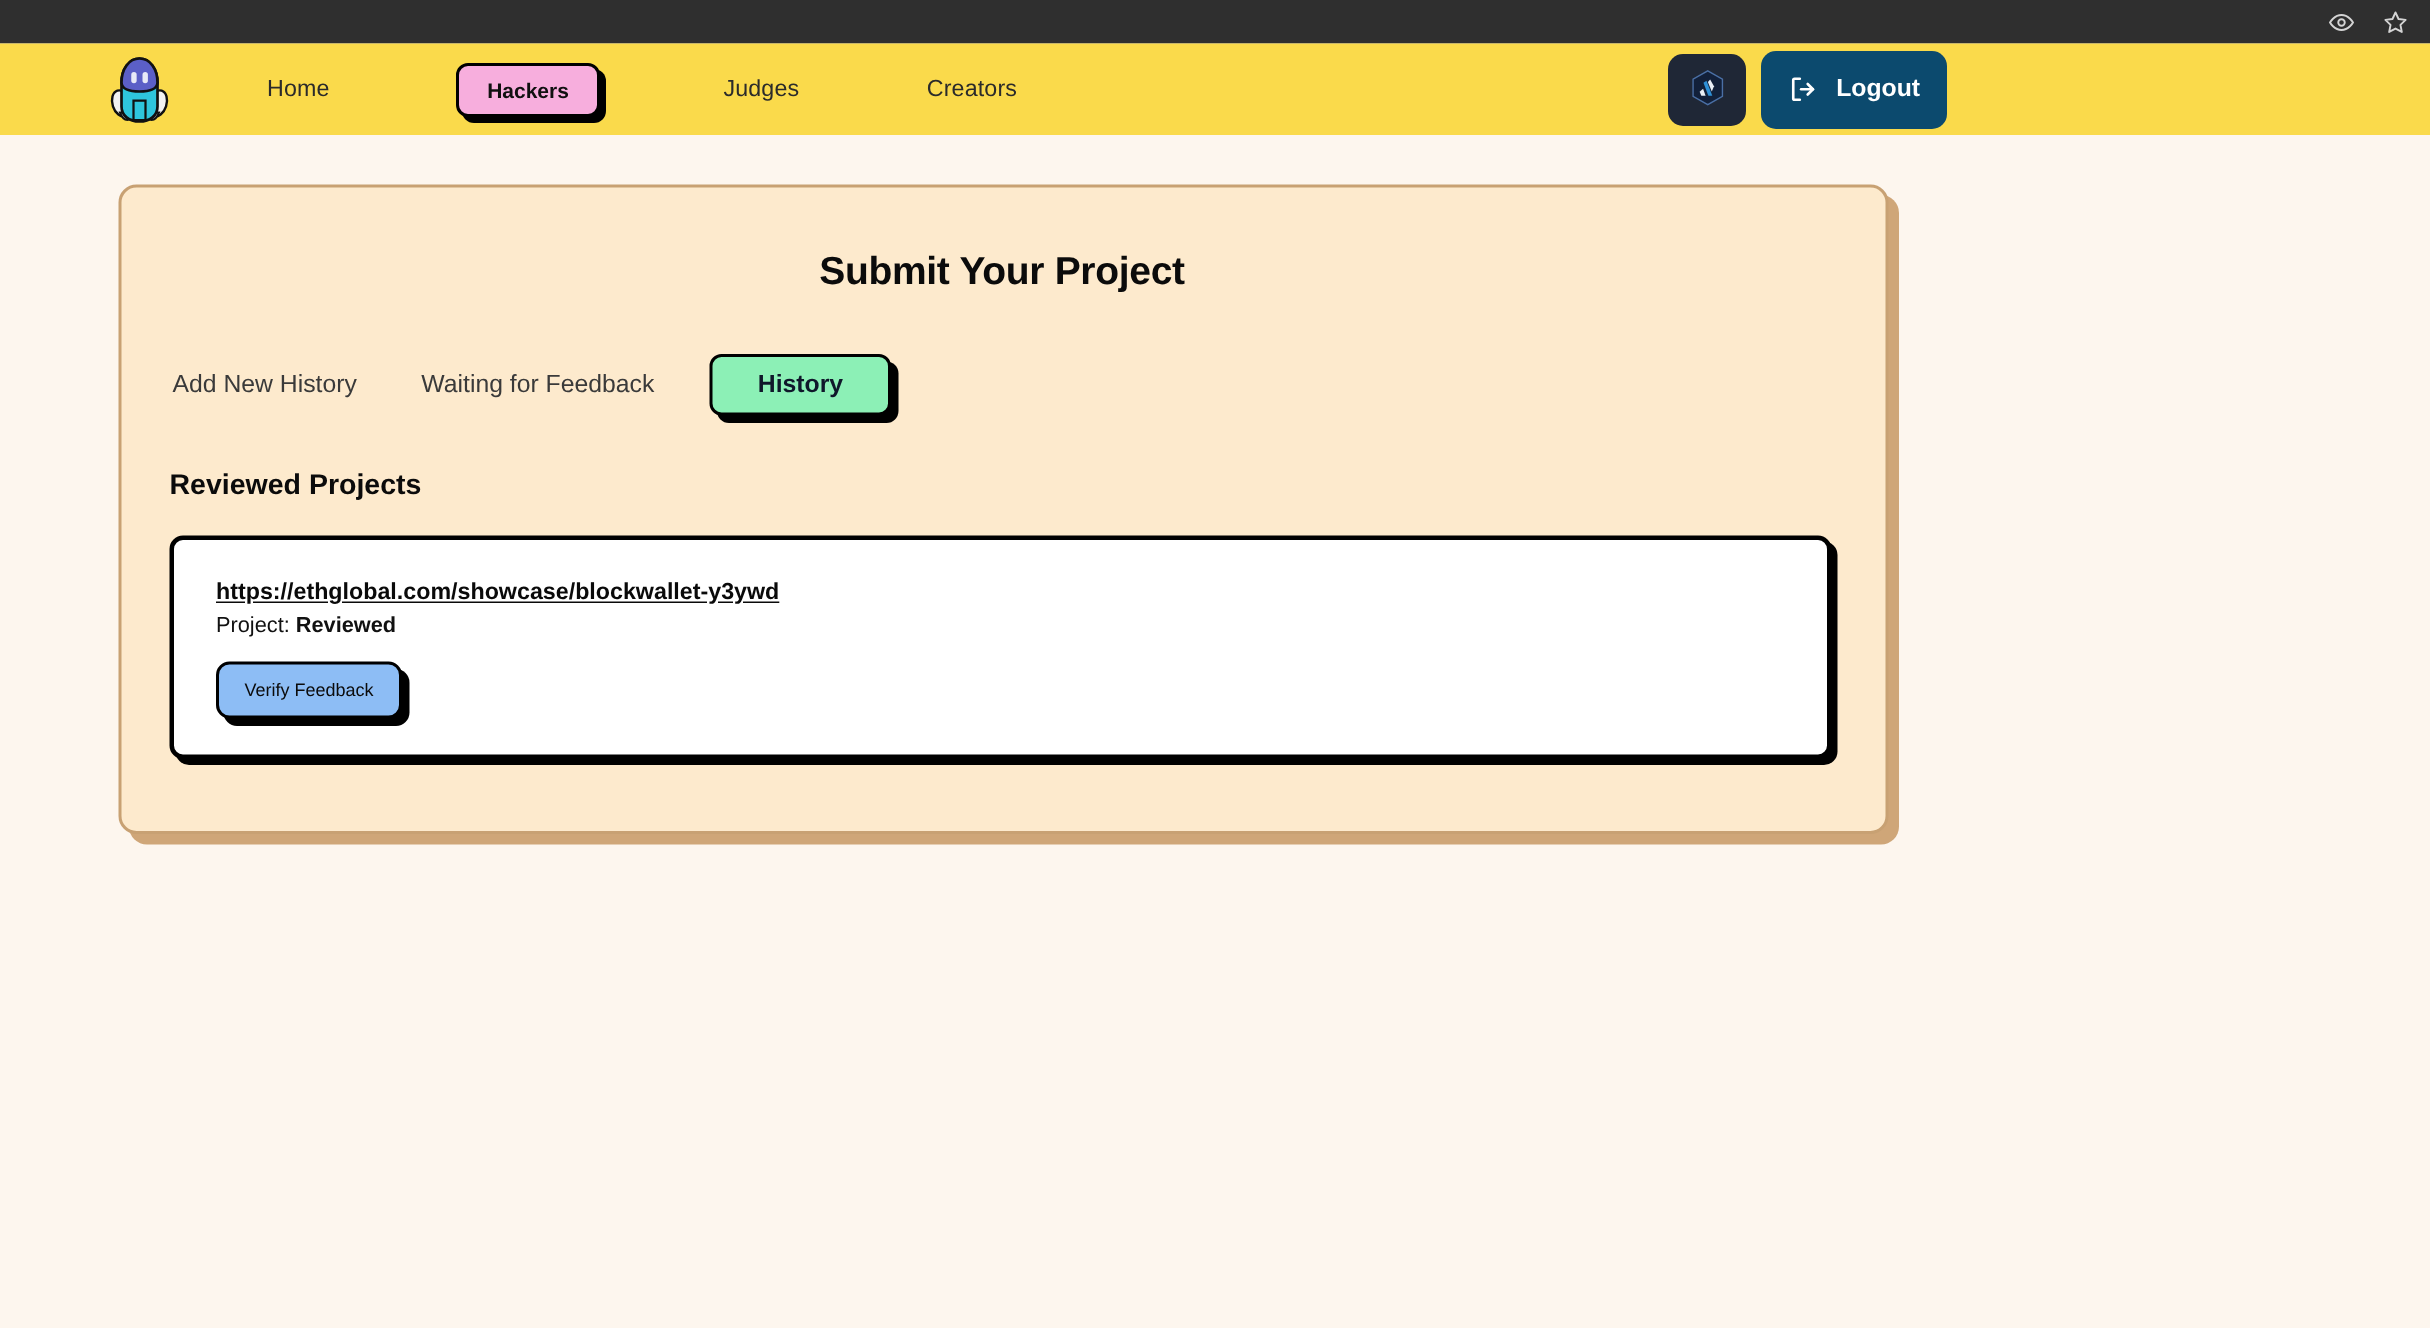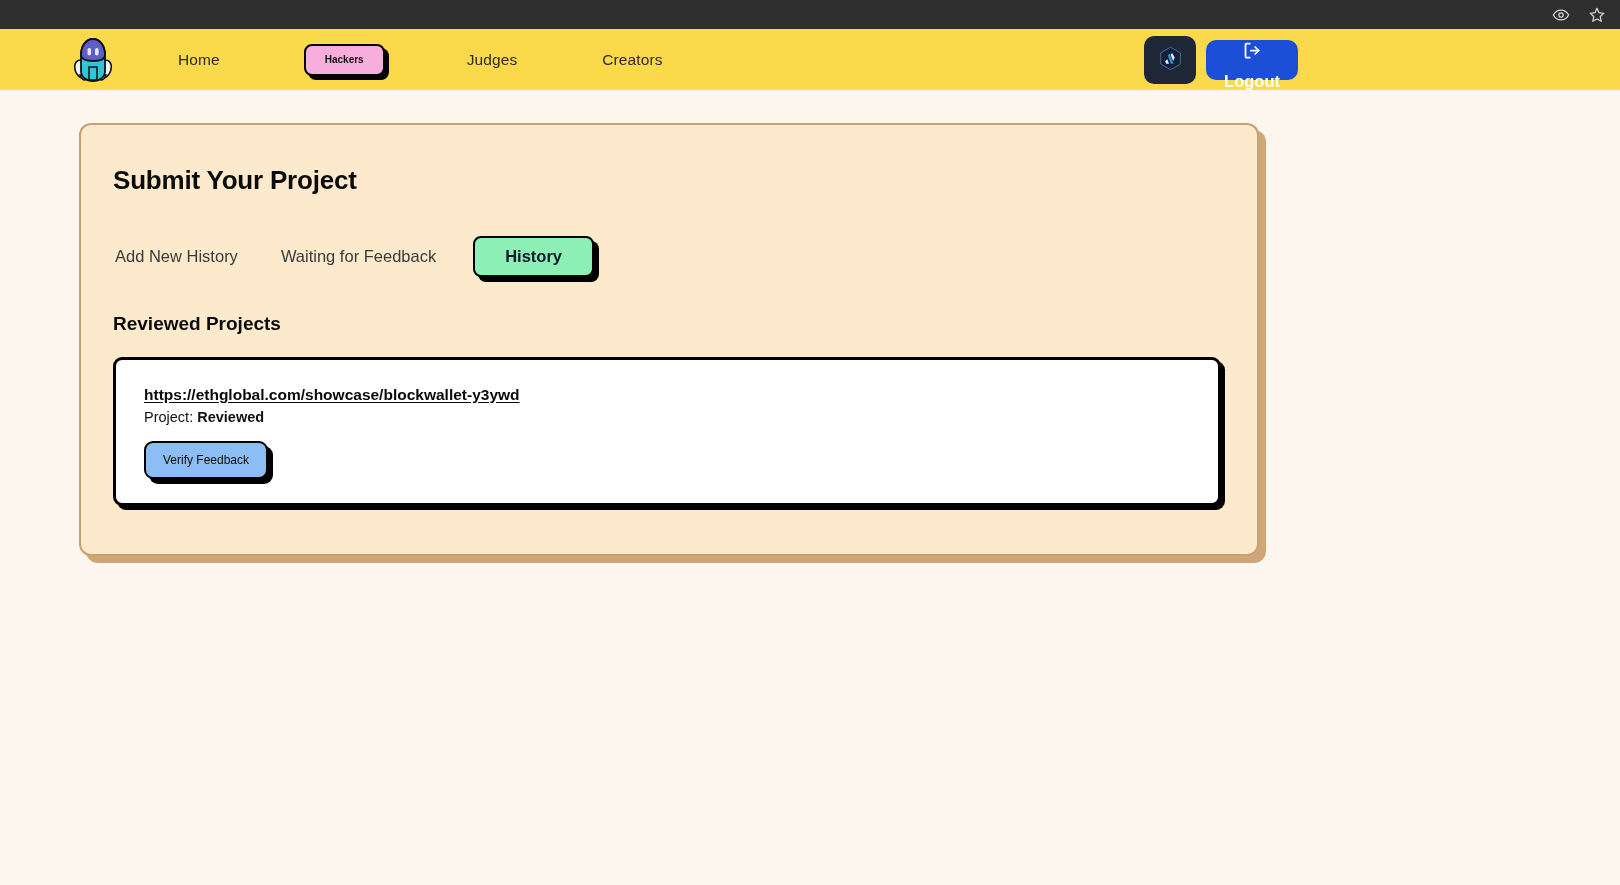--- a/index.html
+++ b/index.html
@@ -71,21 +71,21 @@
   .nav-link.plain-1 { margin-left: 0; }
   .nav-link.plain-2 { margin-left: 64px; }
   .nav-link.plain-3 { margin-left: 63px; }
 
   .nav-pill {
     margin-left: 66px;
     background: #f7aedd;
     border: 2.5px solid #000;
     border-radius: 8px;
     padding: 9px 19px;
-    font-size: 10px;
+    font-size: 14px;
     font-weight: 600;
     color: #101010;
     box-shadow: 4px 4px 0 #000;
     cursor: pointer;
     line-height: 1;
     white-space: nowrap;
   }
 
   .nav-right {
     margin-left: auto;
@@ -101,34 +101,33 @@
     background: #1f2736;
     border: none;
     border-radius: 10px;
     display: flex;
     align-items: center;
     justify-content: center;
     cursor: pointer;
   }
 
   .logout-button {
-    height: 40px;
-    background: #1d4ed8;
+    height: 52px;
+    background: #0c4a6e;
     border: none;
     border-radius: 10px;
     display: flex;
     align-items: center;
     gap: 11px;
     padding: 0 18px;
     color: #ffffff;
     font-size: 16.5px;
     font-weight: 700;
     cursor: pointer;
     font-family: "Liberation Sans", sans-serif;
-    flex-direction: column;
   }
   .logout-button .logout-icon { display: flex; align-items: center; }
 
   
   .page {
     padding: 33px 0 0 79px;
   }
 
   .panel {
     width: 1180px;
@@ -139,20 +138,21 @@
     padding: 40px 34px 48px 32px;
     position: relative;
   }
 
   .panel-title {
     font-size: 26px;
     font-weight: 700;
     color: #0b0b0b;
     letter-spacing: -.2px;
     margin: 0 0 40px 0;
+    text-align: center;
   }
 
   
   .tabs {
     display: flex;
     align-items: center;
     gap: 0;
     margin-bottom: 36px;
   }
 

